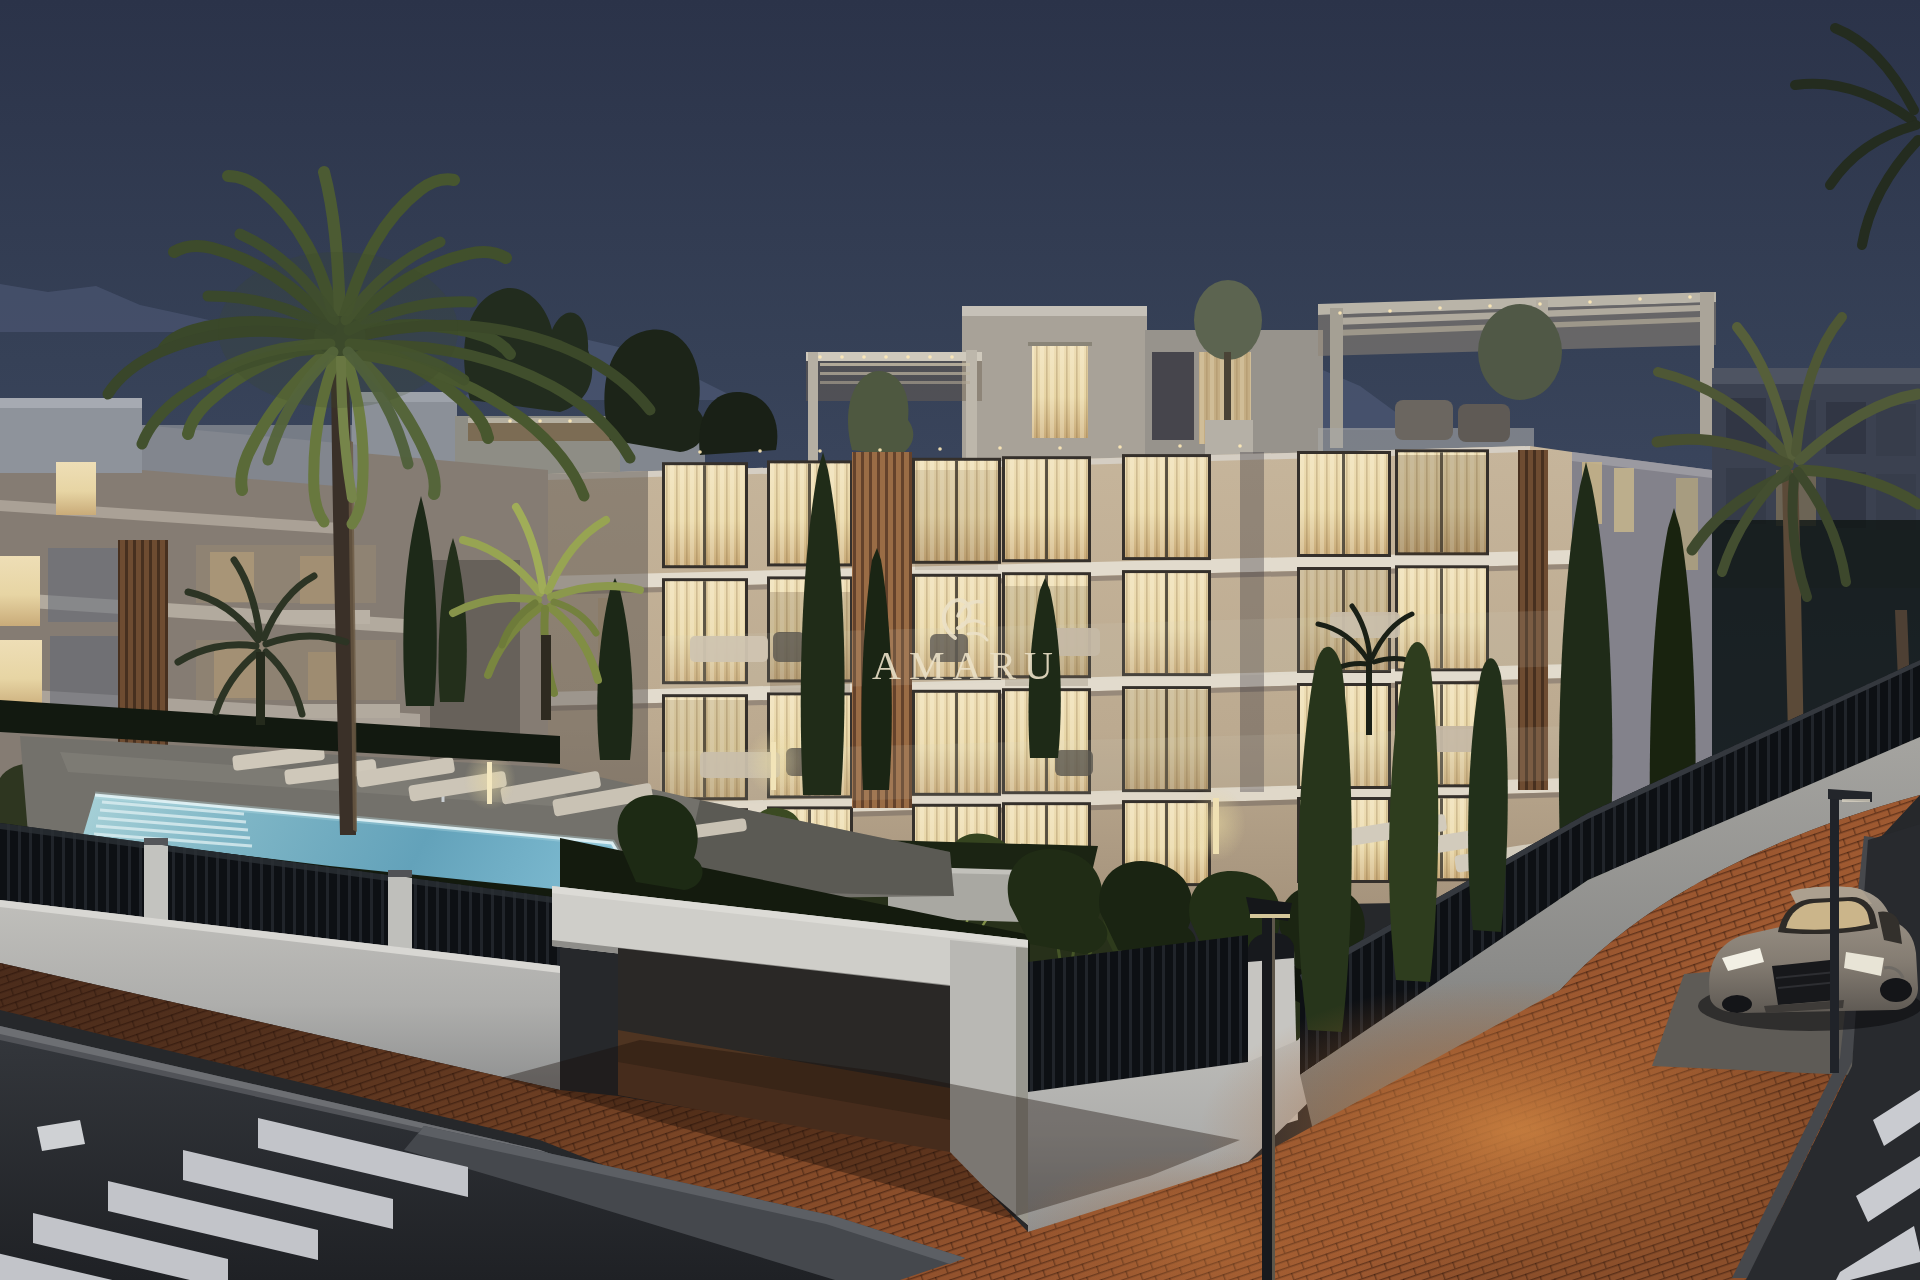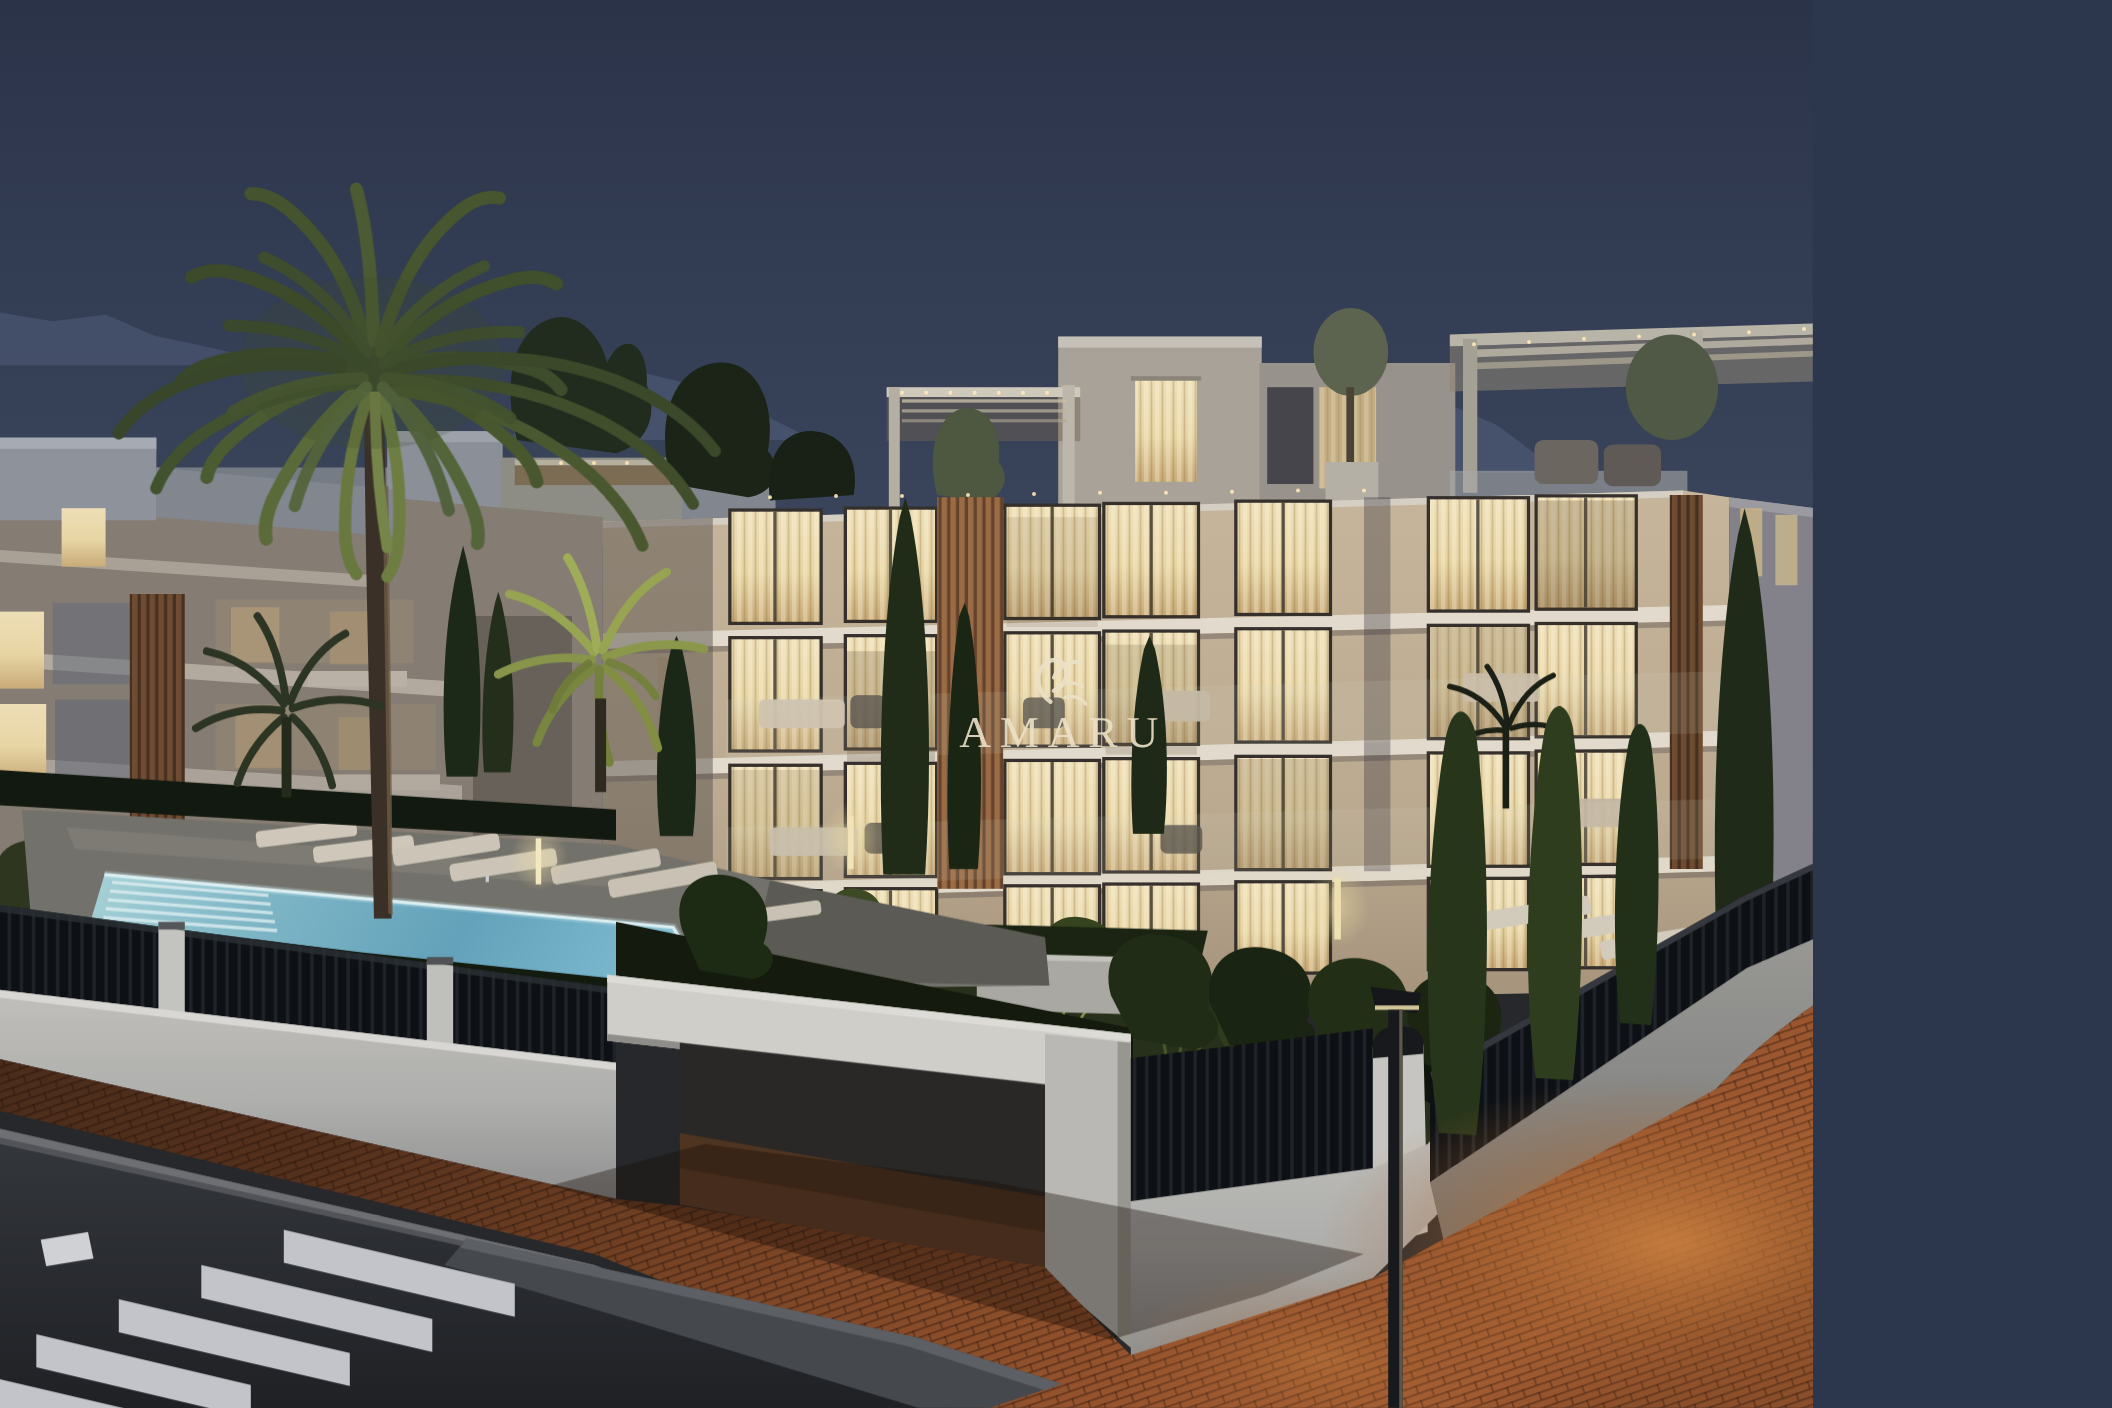--- a/index.html
+++ b/index.html
@@ -1,16 +1,16 @@
 <!DOCTYPE html>
 <html><head>
 <meta charset="utf-8">
 <style>
   html,body{margin:0;padding:0;background:#2c374d;}
-  #scene{width:1648px;height:1280px;position:relative;overflow:hidden;font-family:"Liberation Sans",sans-serif;}
+  #scene{width:1920px;height:1280px;position:relative;overflow:hidden;font-family:"Liberation Sans",sans-serif;}
 </style>
 </head>
 <body>
 <div id="scene">
 <svg width="1920" height="1280" viewBox="0 0 1920 1280" xmlns="http://www.w3.org/2000/svg">
 <defs>
   <linearGradient id="skyG" x1="0" y1="0" x2="0" y2="1">
     <stop offset="0" stop-color="#2b3349"></stop>
     <stop offset="0.45" stop-color="#364157"></stop>
     <stop offset="0.8" stop-color="#3f4a63"></stop>

